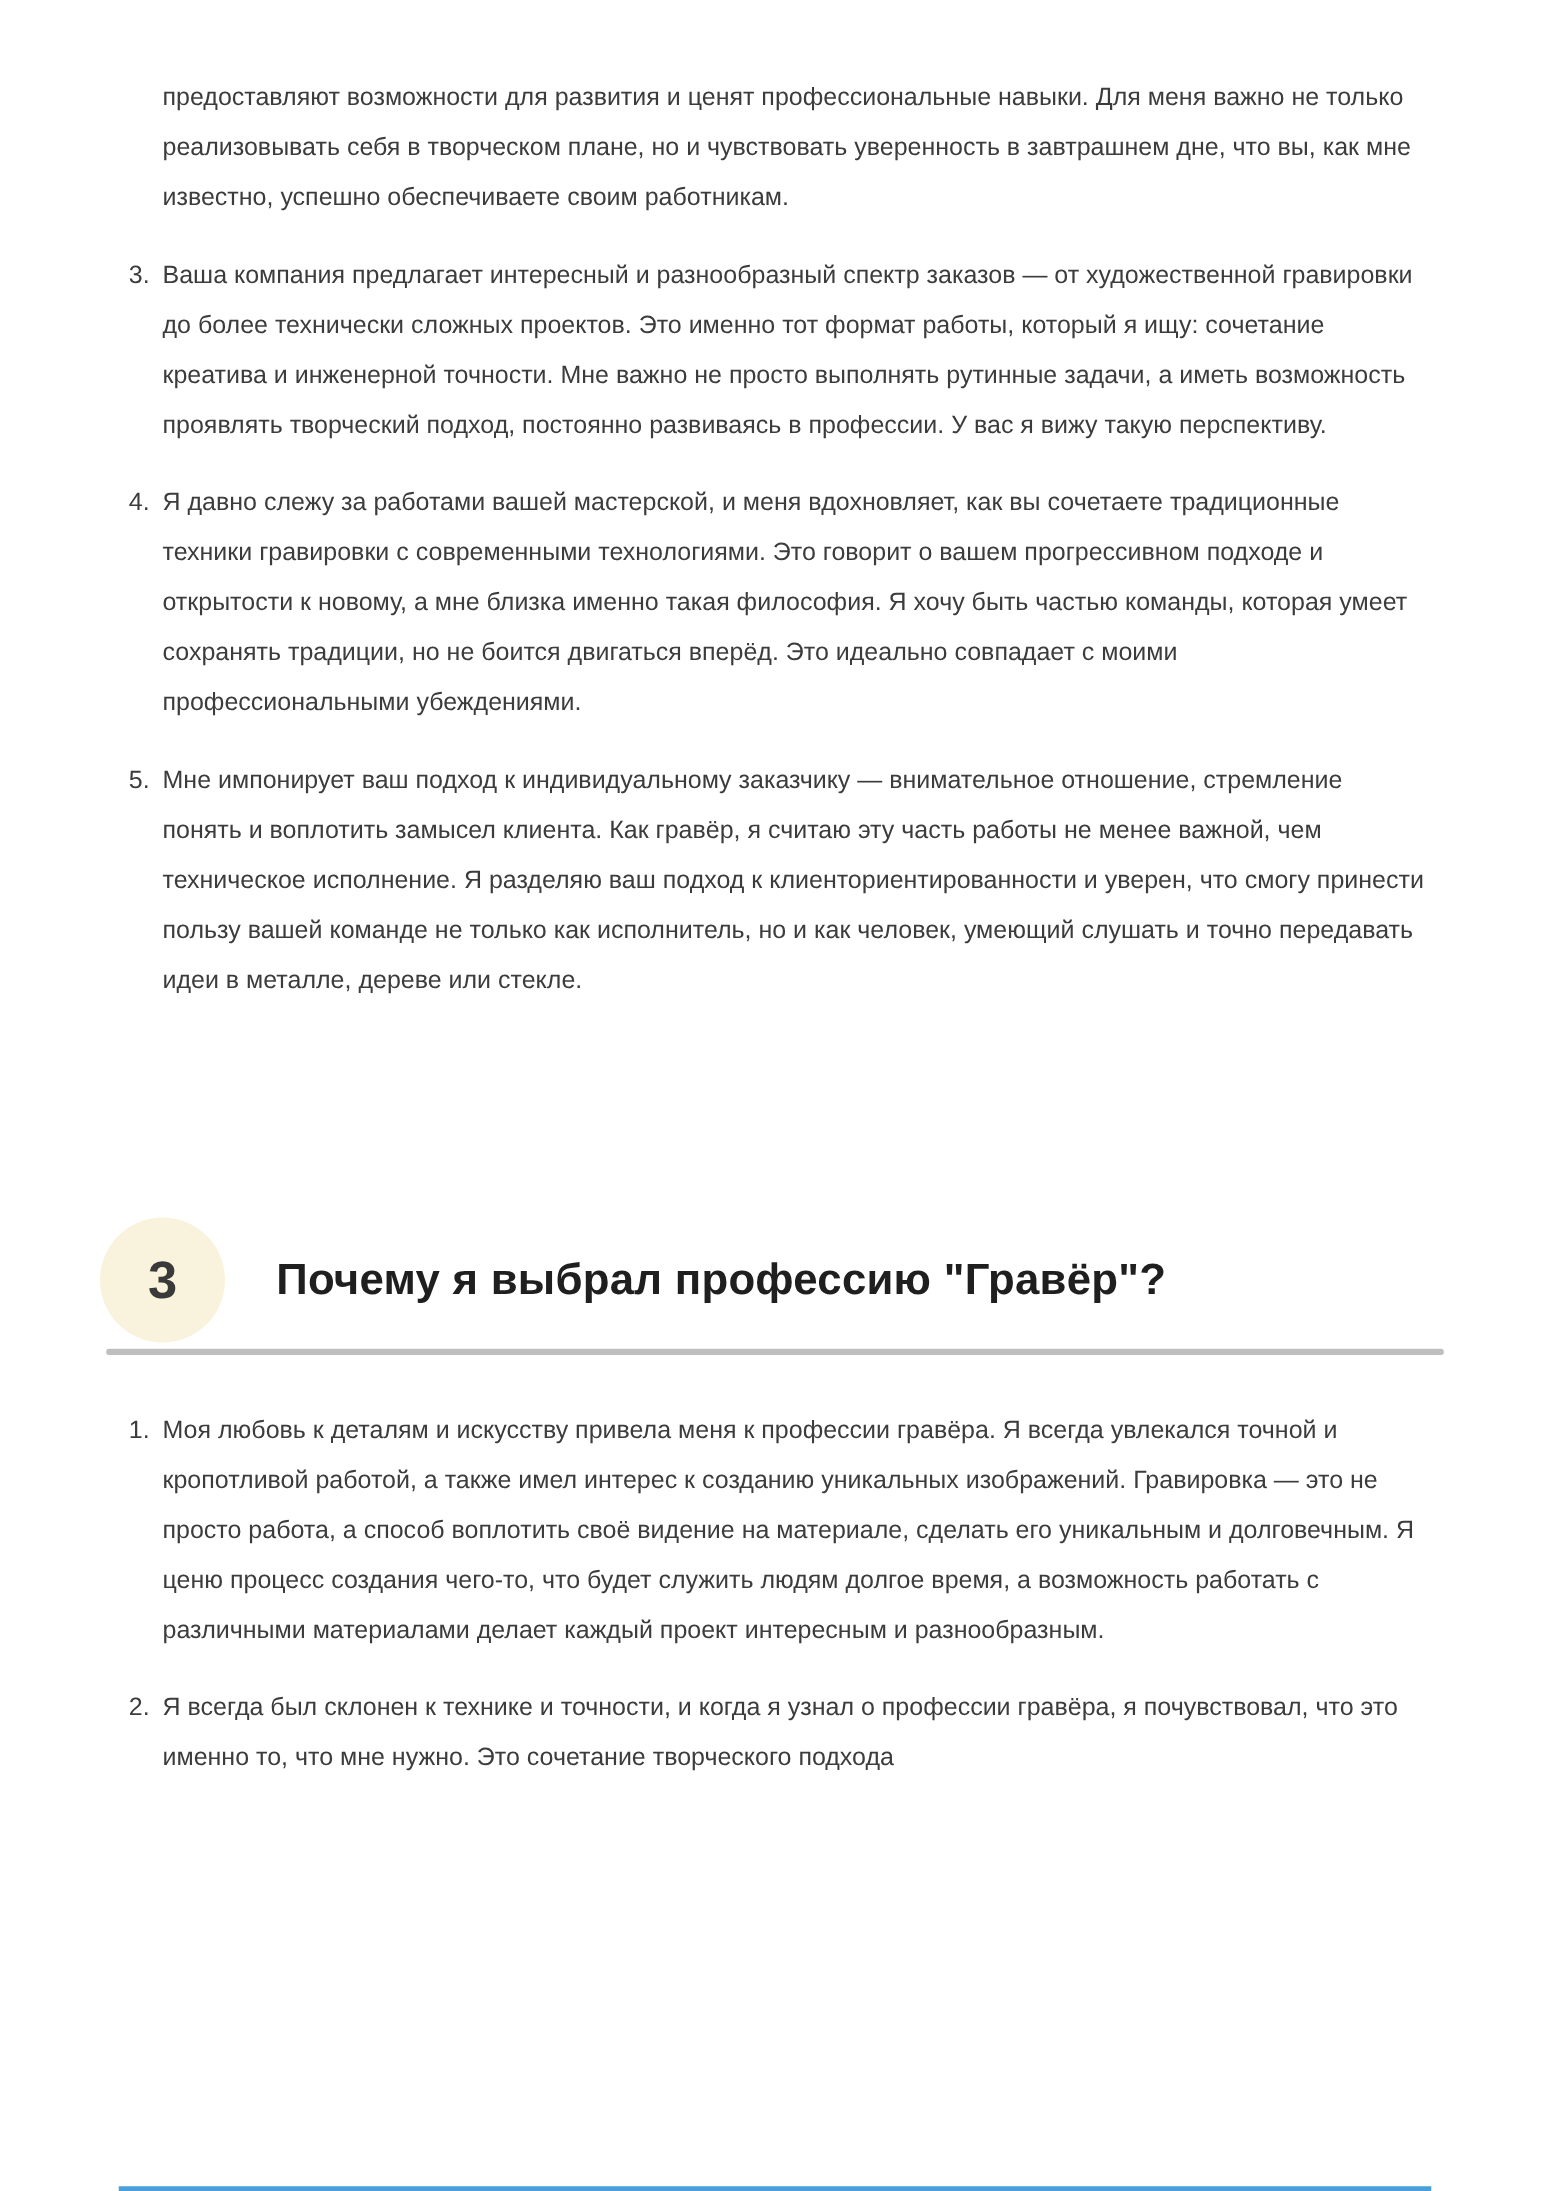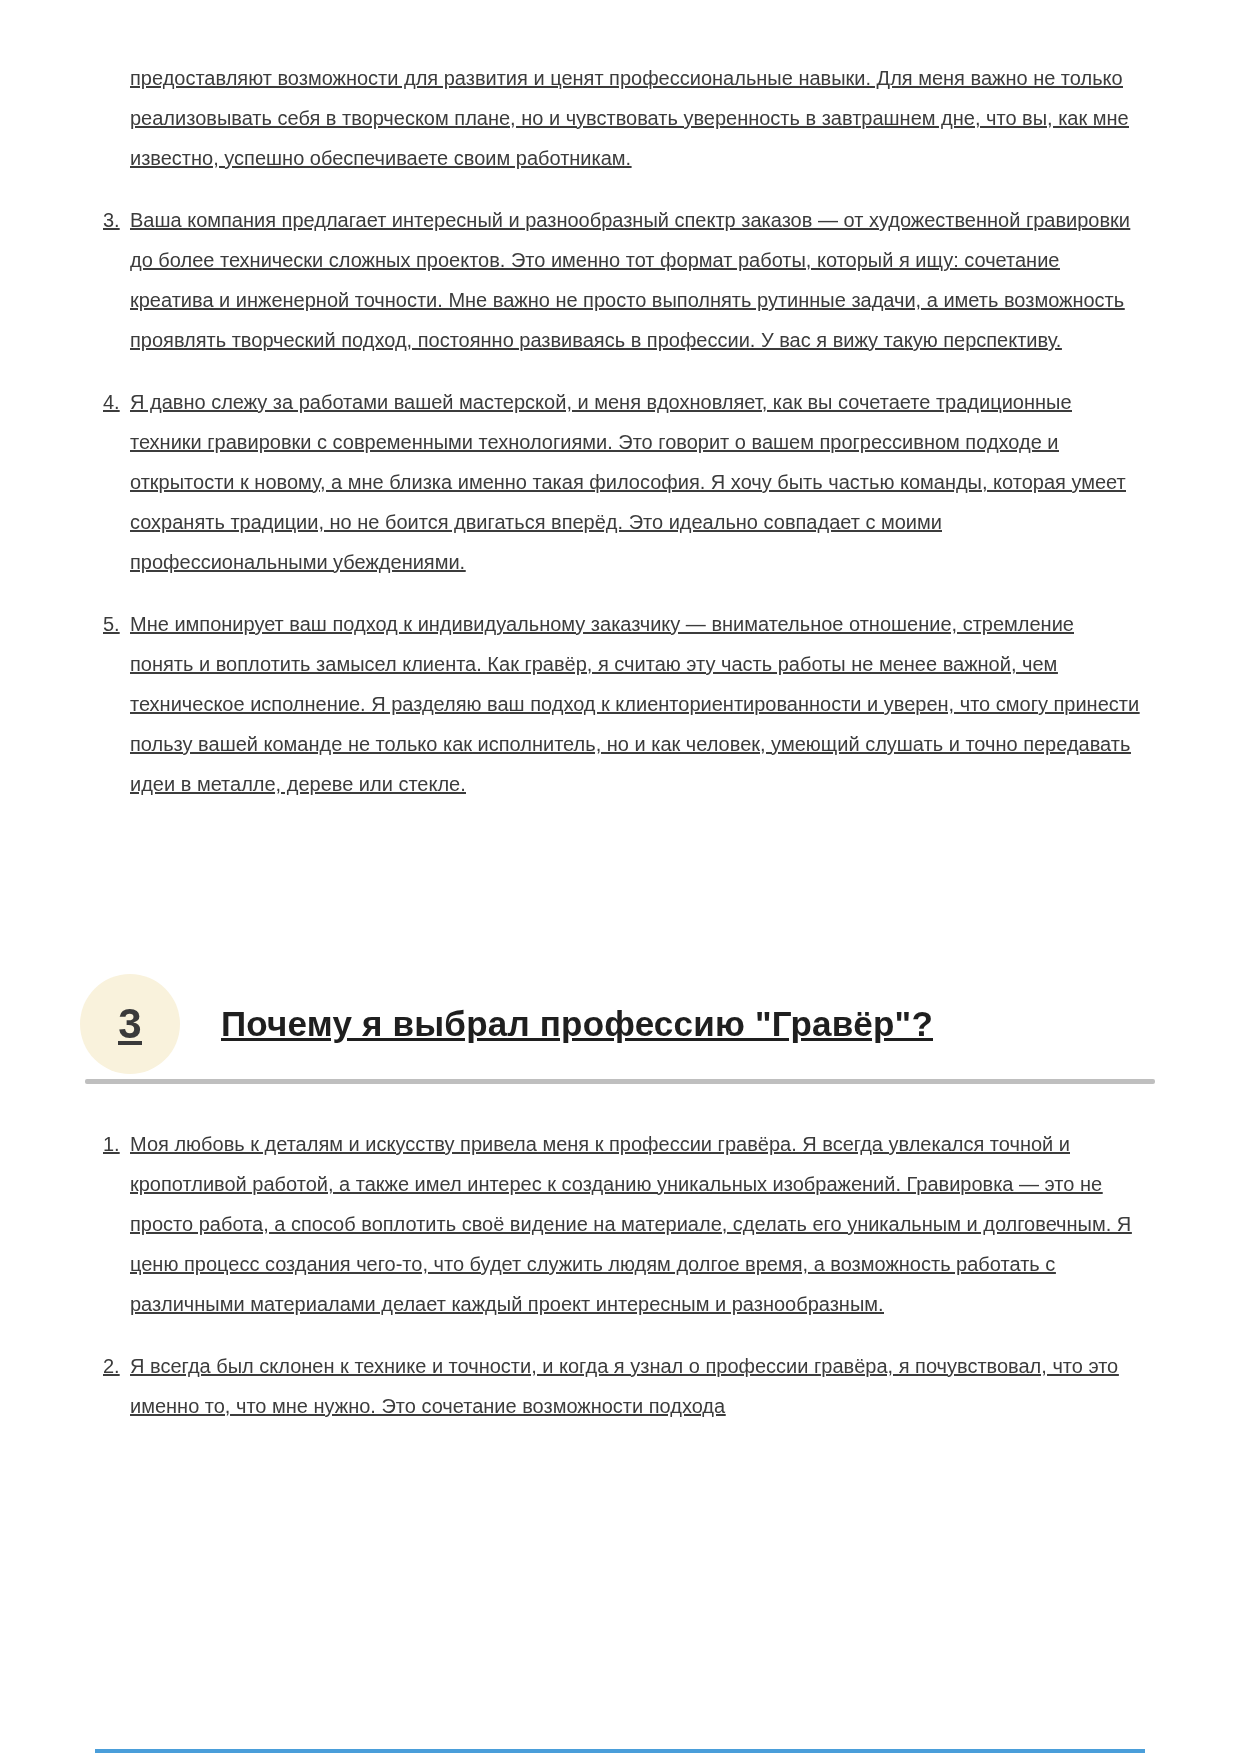--- a/index.html
+++ b/index.html
@@ -4,21 +4,21 @@
 <style>
   :root{
     --body-text:#3c3c3c;
     --heading-text:#1f1f1f;
     --badge-bg:#f9f2dc;
     --badge-text:#3a3a3a;
     --divider:#bfbfbf;
     --bottom-bar:#4a9eda;
     --page-bg:#ffffff;
   }
-  *{margin:0;padding:0;box-sizing:border-box;text-decoration:underline;}
+  *{margin:0;padding:0;box-sizing:border-box;}
   html,body{background:#ffffff;}
   body{
     font-family:"Liberation Sans","DejaVu Sans",sans-serif;
     color:var(--body-text);
   }
   .page{
     position:relative;
     width:1239px;
     height:1753px;
     background:var(--page-bg);
@@ -141,20 +141,20 @@
 
     <div class="divider"></div>
 
     <ol class="copy num-list second-list">
       <li>
         <span class="num">1.</span>
         <span class="txt">Моя любовь к деталям и искусству привела меня к профессии гравёра. Я всегда увлекался точной и кропотливой работой, а также имел интерес к созданию уникальных изображений. Гравировка — это не просто работа, а способ воплотить своё видение на материале, сделать его уникальным и долговечным. Я ценю процесс создания чего-то, что будет служить людям долгое время, а возможность работать с различными материалами делает каждый проект интересным и разнообразным.</span>
       </li>
       <li>
         <span class="num">2.</span>
-        <span class="txt">Я всегда был склонен к технике и точности, и когда я узнал о профессии гравёра, я почувствовал, что это именно то, что мне нужно. Это сочетание возможности подхода</span>
+        <span class="txt">Я всегда был склонен к технике и точности, и когда я узнал о профессии гравёра, я почувствовал, что это именно то, что мне нужно. Это сочетание творческого подхода</span>
       </li>
     </ol>
 
   </div>
 
   <div class="bottom-bar"></div>
 </div>
 
 </body></html>

